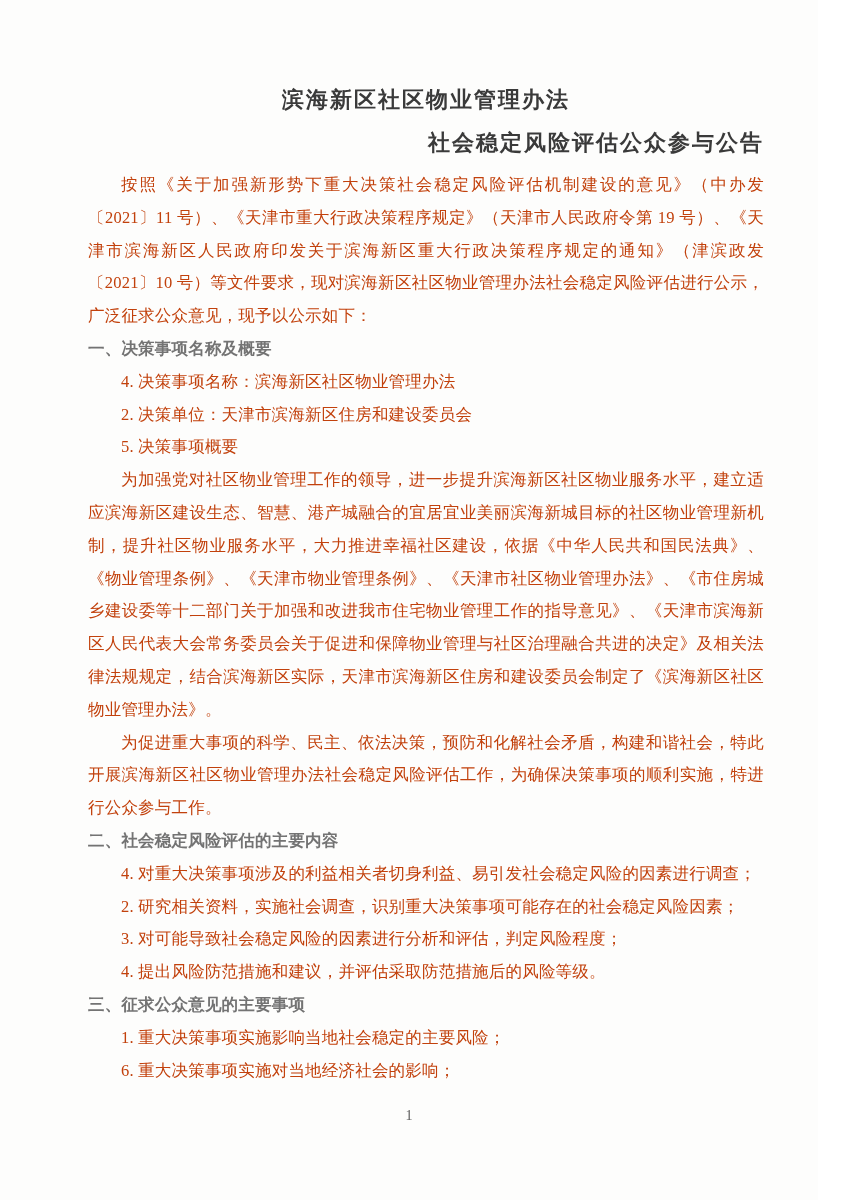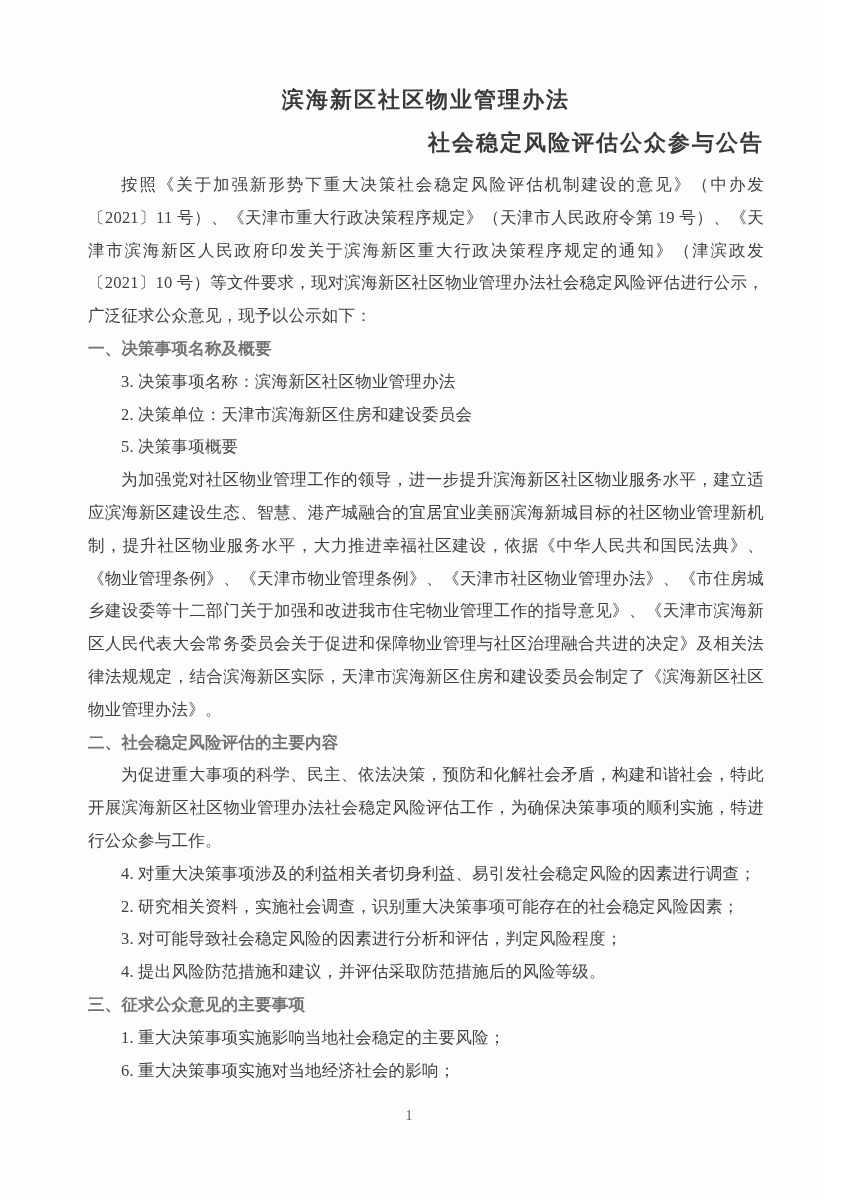--- a/index.html
+++ b/index.html
@@ -45,21 +45,21 @@
   .doc-title.second {
     margin-bottom: 0;
     text-align: right;
   }
   .body-text {
     margin: 0;
     font-size: 16.5px;
     letter-spacing: 0.2px;
     line-height: 32.8px;
     text-align: justify;
-    color: #404040;
+    color: #c2410c;
   }
   .para {
     text-indent: 2em;
   }
   .para.first {
     margin-top: 10px;
   }
   .sec-heading {
     font-weight: bold;
     color: #737373;
@@ -89,31 +89,31 @@
   <div class="content">
 
     <h1 class="doc-title">滨海新区社区物业管理办法</h1>
 
     <h1 class="doc-title second">社会稳定风险评估公众参与公告</h1>
 
     <p class="body-text para first">按照《关于加强新形势下重大决策社会稳定风险评估机制建设的意见》（中办发〔2021〕11 号）、《天津市重大行政决策程序规定》（天津市人民政府令第 19 号）、《天津市滨海新区人民政府印发关于滨海新区重大行政决策程序规定的通知》（津滨政发〔2021〕10 号）等文件要求，现对滨海新区社区物业管理办法社会稳定风险评估进行公示，广泛征求公众意见，现予以公示如下：</p>
 
     <p class="body-text sec-heading">一、决策事项名称及概要</p>
 
-    <p class="body-text item">3. 决策事项名称：滨海新区社区物业管理办法</p>
+    <p class="body-text item">4. 决策事项名称：滨海新区社区物业管理办法</p>
 
     <p class="body-text item">2. 决策单位：天津市滨海新区住房和建设委员会</p>
 
     <p class="body-text item">5. 决策事项概要</p>
 
     <p class="body-text para">为加强党对社区物业管理工作的领导，进一步提升滨海新区社区物业服务水平，建立适应滨海新区建设生态、智慧、港产城融合的宜居宜业美丽滨海新城目标的社区物业管理新机制，提升社区物业服务水平，大力推进幸福社区建设，依据《中华人民共和国民法典》、《物业管理条例》、《天津市物业管理条例》、《天津市社区物业管理办法》、《市住房城乡建设委等十二部门关于加强和改进我市住宅物业管理工作的指导意见》、《天津市滨海新区人民代表大会常务委员会关于促进和保障物业管理与社区治理融合共进的决定》及相关法律法规规定，结合滨海新区实际，天津市滨海新区住房和建设委员会制定了《滨海新区社区物业管理办法》。</p>
 
+    <p class="body-text para">为促进重大事项的科学、民主、依法决策，预防和化解社会矛盾，构建和谐社会，特此开展滨海新区社区物业管理办法社会稳定风险评估工作，为确保决策事项的顺利实施，特进行公众参与工作。</p>
+
     <p class="body-text sec-heading">二、社会稳定风险评估的主要内容</p>
-
-    <p class="body-text para">为促进重大事项的科学、民主、依法决策，预防和化解社会矛盾，构建和谐社会，特此开展滨海新区社区物业管理办法社会稳定风险评估工作，为确保决策事项的顺利实施，特进行公众参与工作。</p>
 
     <p class="body-text item">4. 对重大决策事项涉及的利益相关者切身利益、易引发社会稳定风险的因素进行调查；</p>
 
     <p class="body-text item">2. 研究相关资料，实施社会调查，识别重大决策事项可能存在的社会稳定风险因素；</p>
 
     <p class="body-text item">3. 对可能导致社会稳定风险的因素进行分析和评估，判定风险程度；</p>
 
     <p class="body-text item">4. 提出风险防范措施和建议，并评估采取防范措施后的风险等级。</p>
 
     <p class="body-text sec-heading">三、征求公众意见的主要事项</p>

